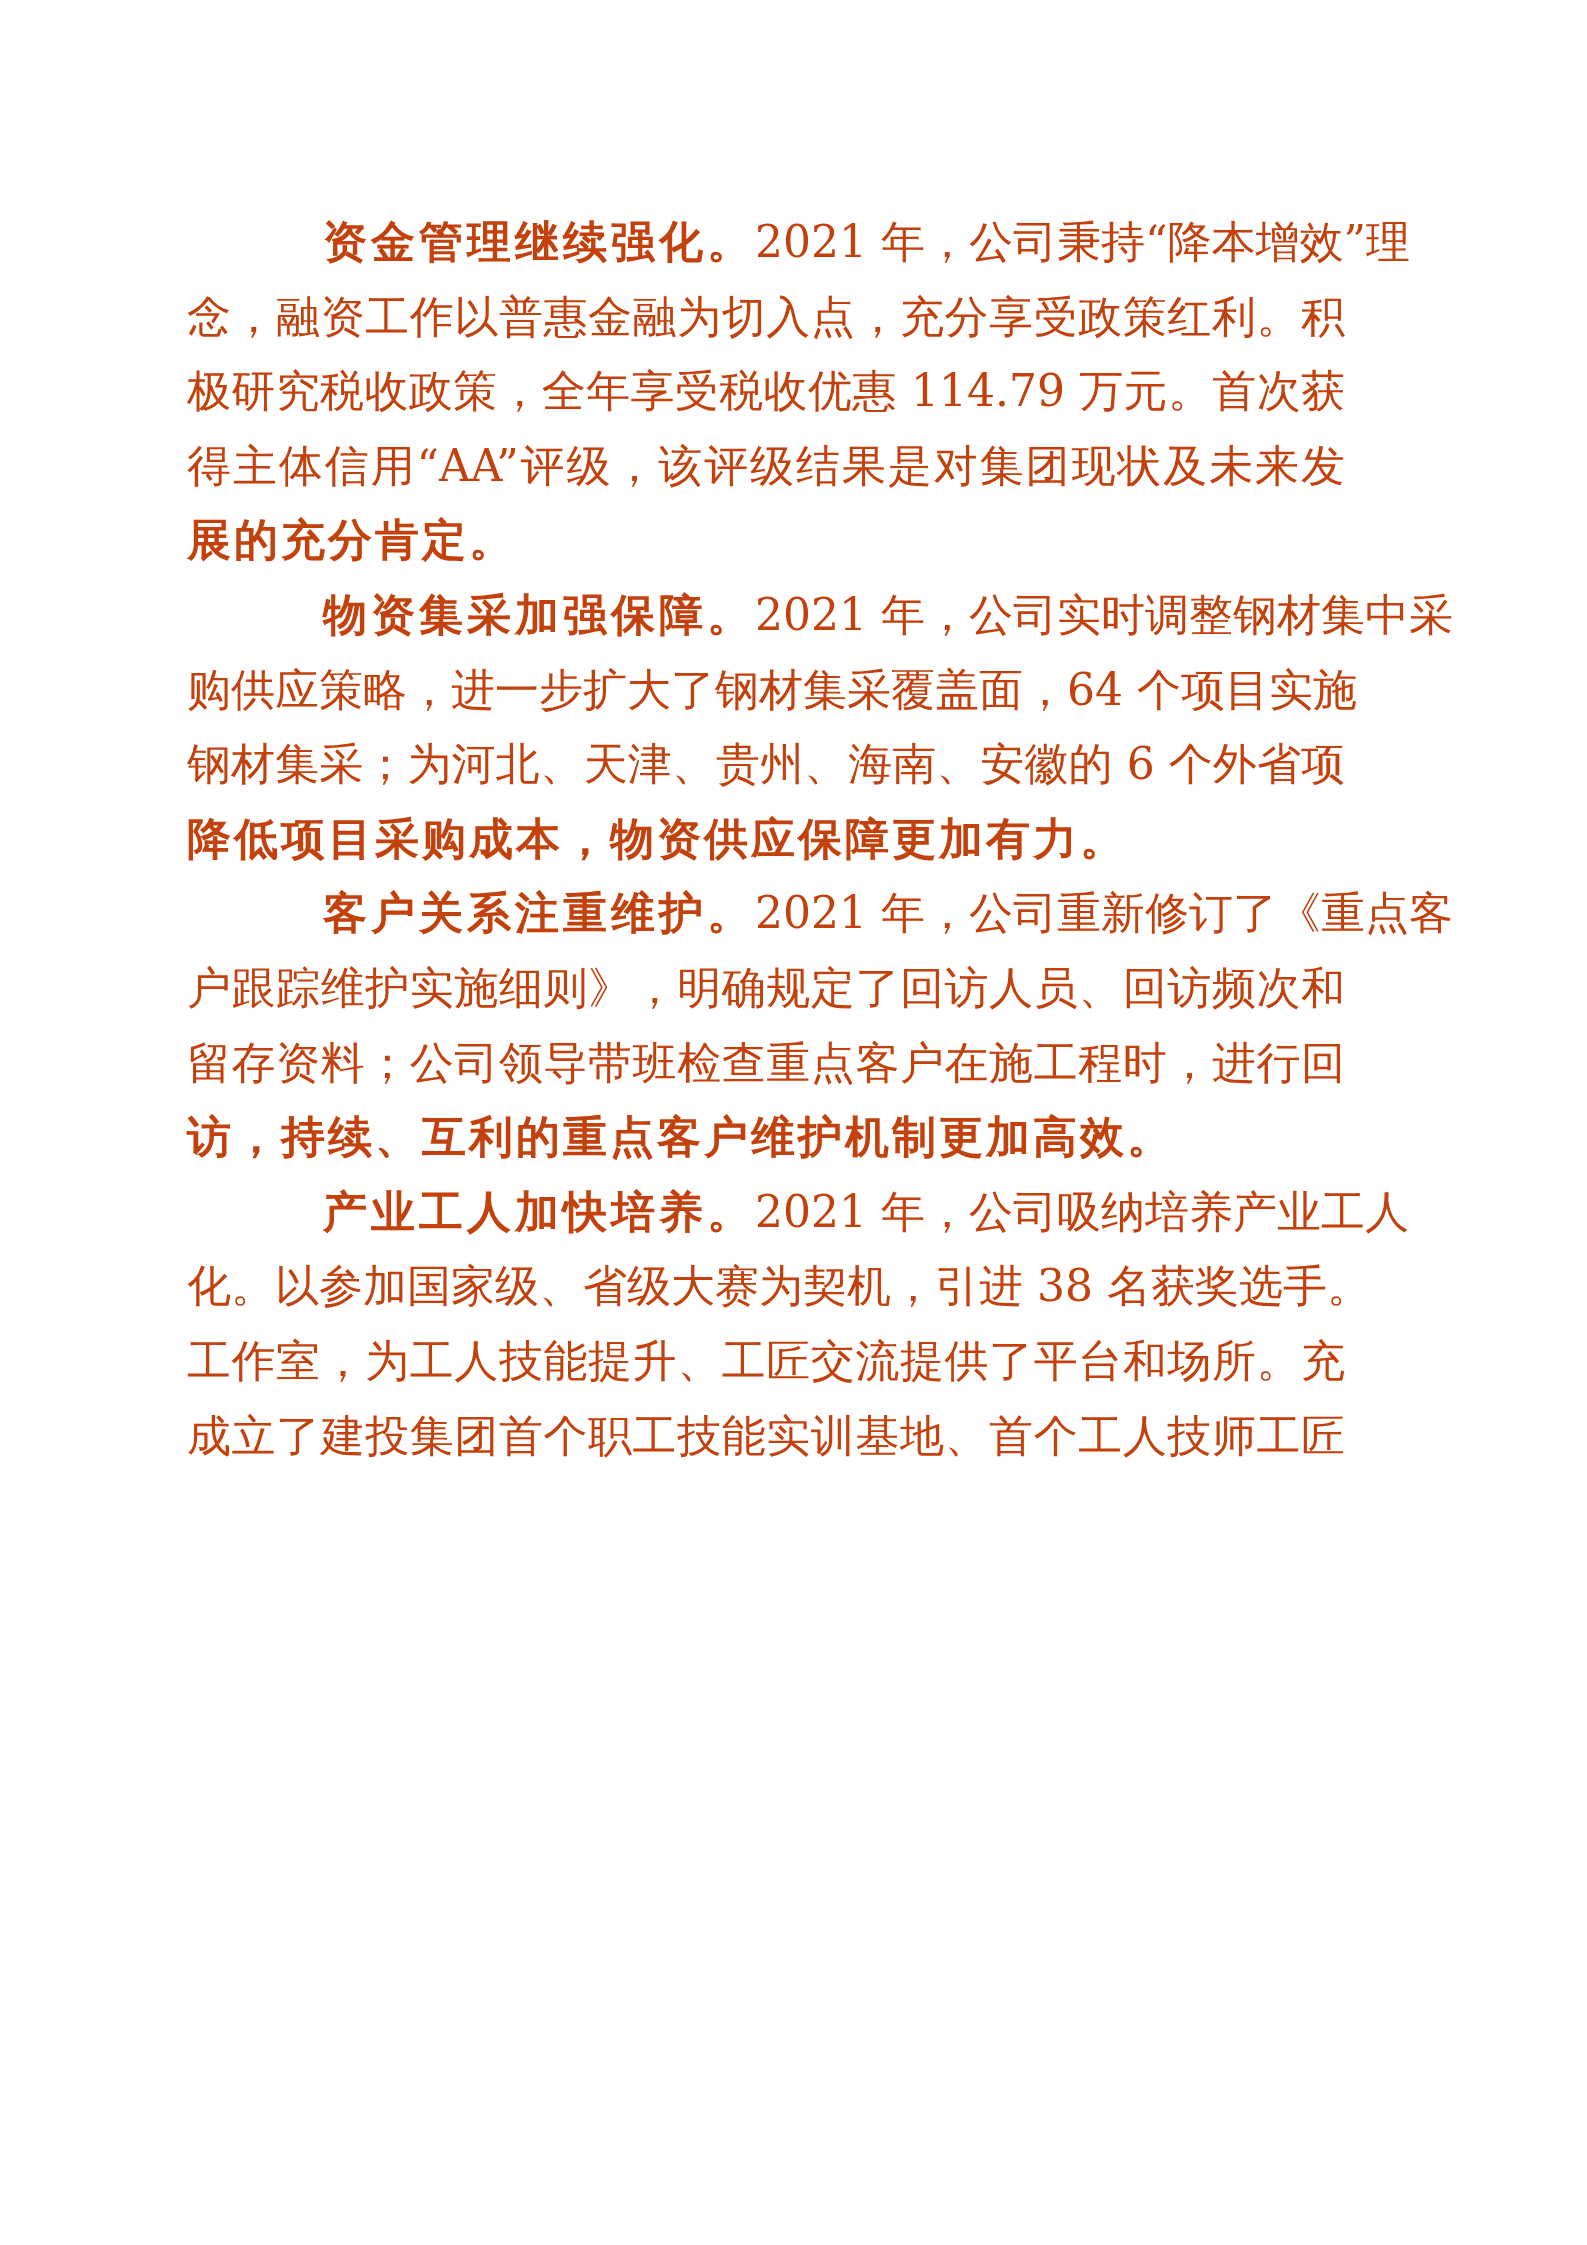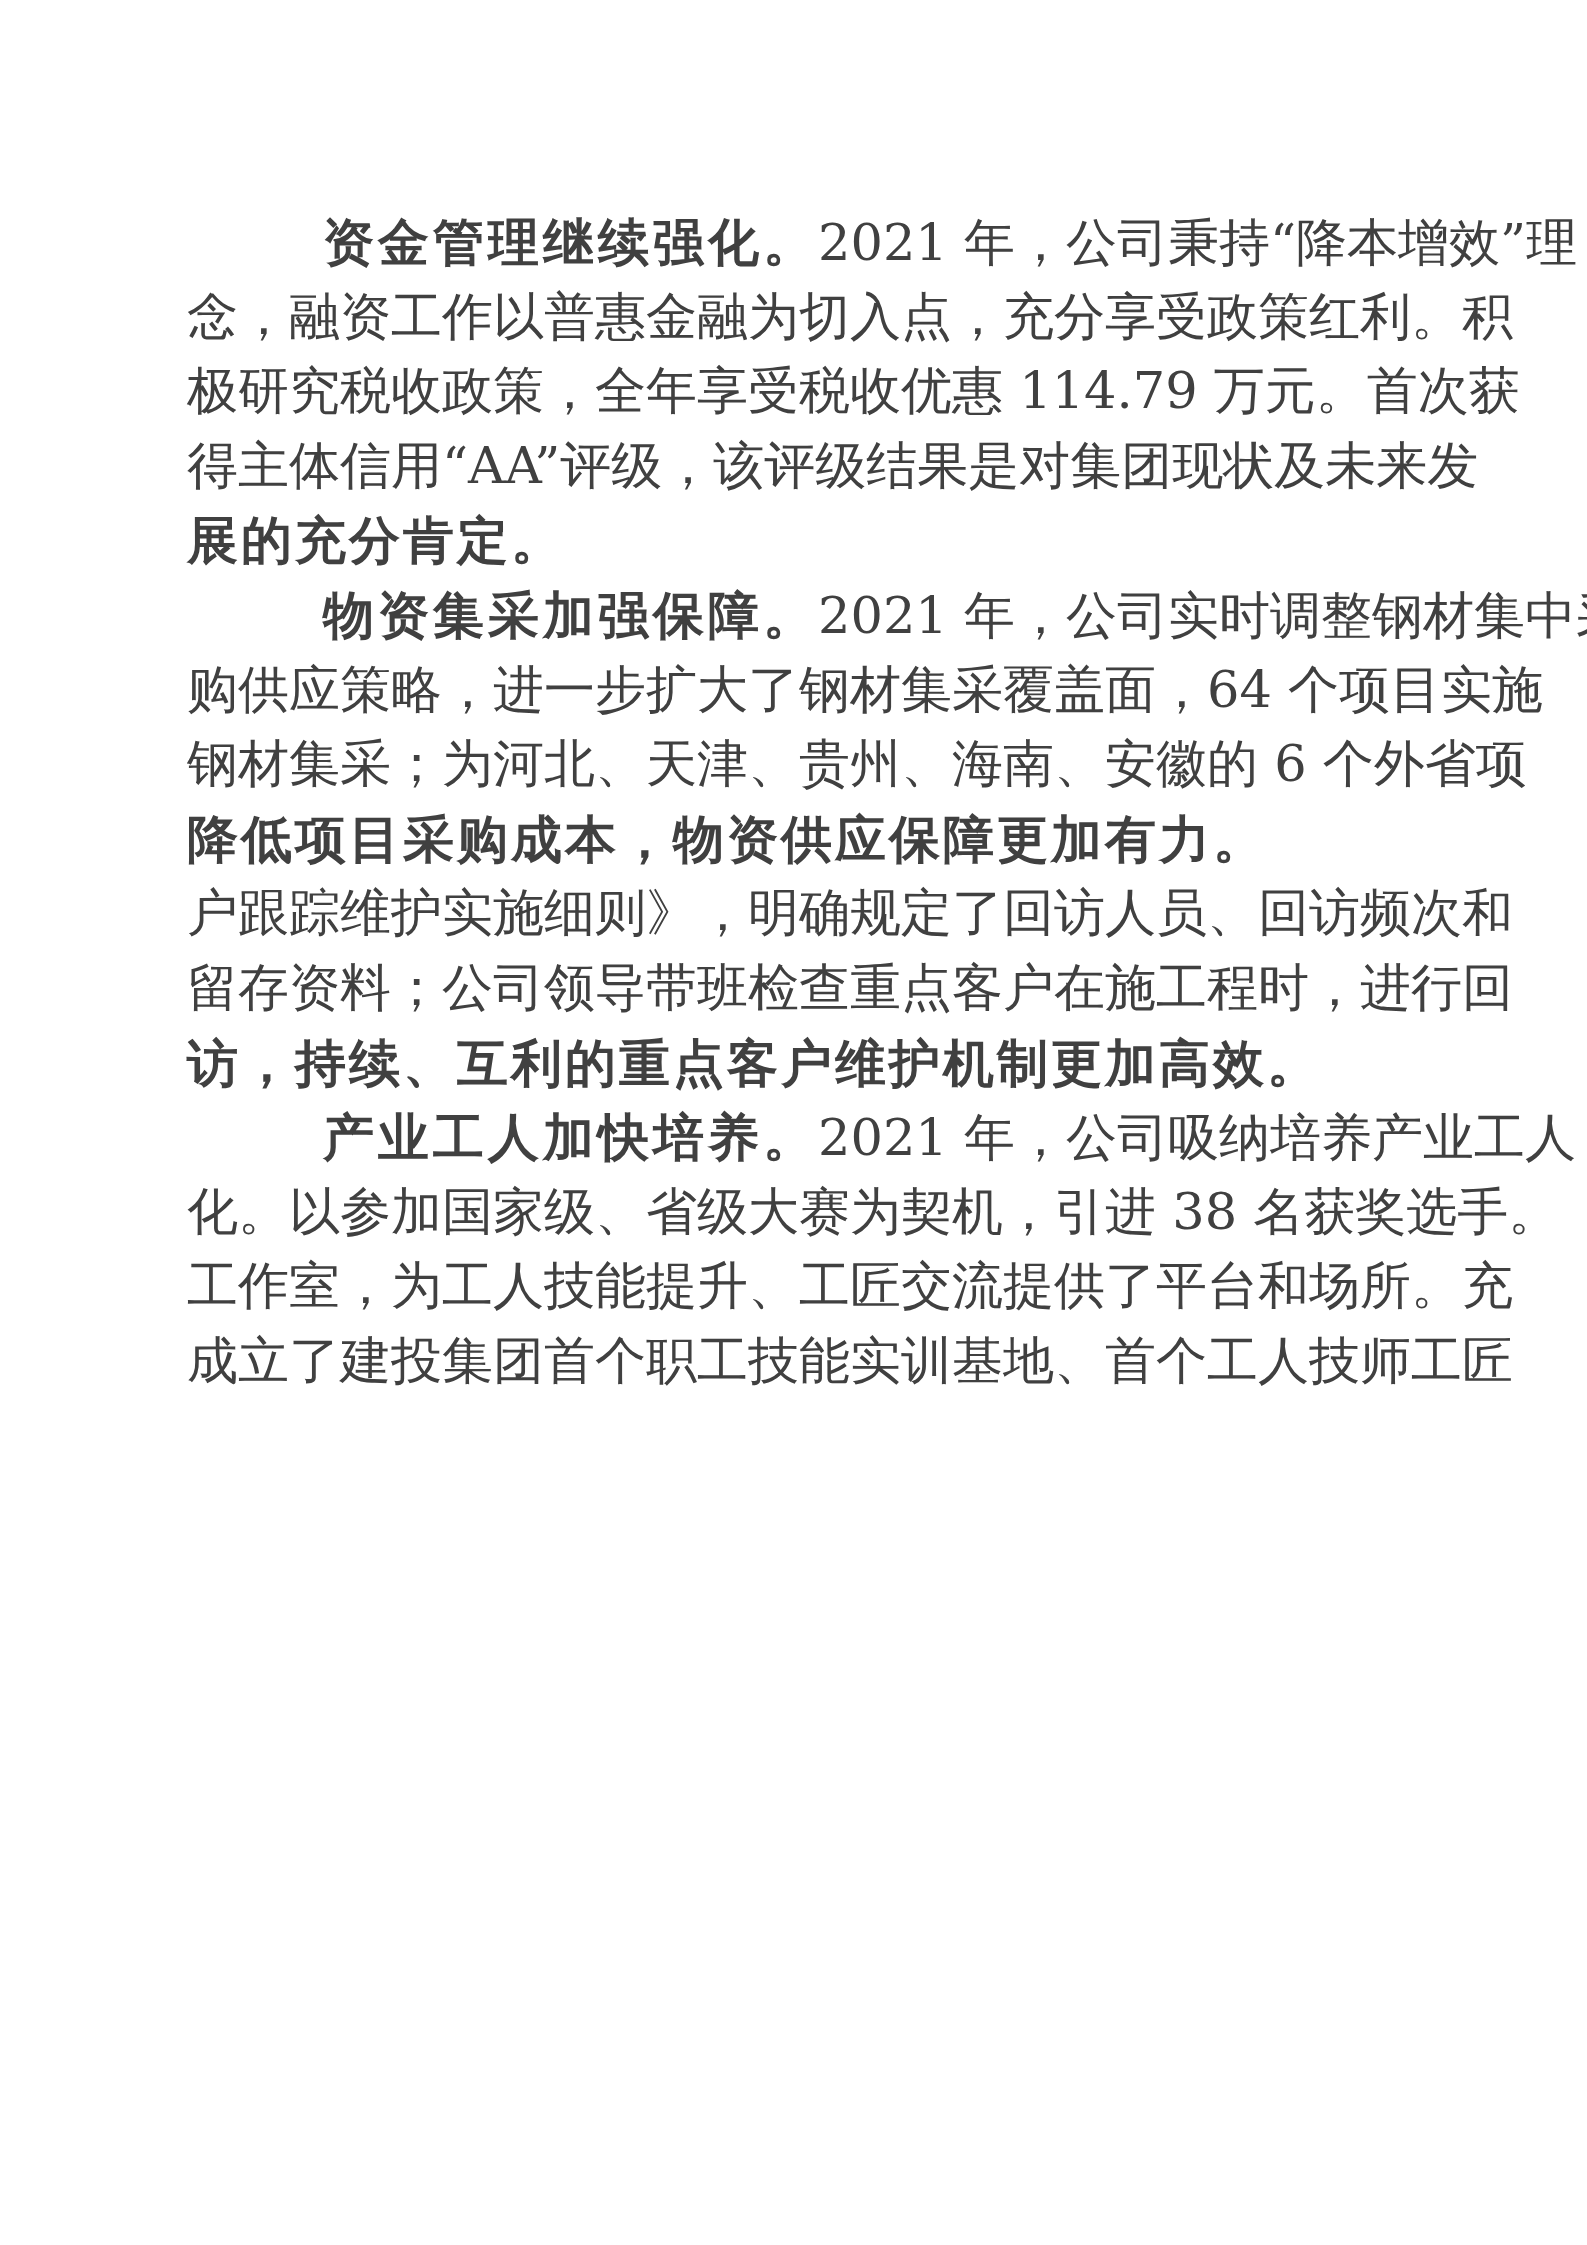--- a/index.html
+++ b/index.html
@@ -22,26 +22,26 @@
     top: 205px;
     width: 1158px;
   }
   .para {
     margin: 0;
     padding: 0;
   }
   .line {
     height: 74.6px;
     line-height: 74.6px;
-    font-size: 51px;
+    font-size: 44px;
     white-space: nowrap;
     text-align: justify;
     text-align-last: justify;
     -moz-text-align-last: justify;
-    color: #404040;
+    color: #c2410c;
   }
   
   .line.indent {
     text-indent: 136px;
   }
   
   .line.noj {
     text-align: left;
     text-align-last: left;
     -moz-text-align-last: left;
@@ -65,20 +65,21 @@
         <div class="line">得主体信用“AA”评级，该评级结果是对集团现状及未来发</div>
         <div class="line noj">展的充分肯定。</div>
       </div>
       <div class="para">
         <div class="line indent"><b>物资集采加强保障。</b>2021 年，公司实时调整钢材集中采</div>
         <div class="line">购供应策略，进一步扩大了钢材集采覆盖面，64 个项目实施</div>
         <div class="line">钢材集采；为河北、天津、贵州、海南、安徽的 6 个外省项</div>
         <div class="line noj">降低项目采购成本，物资供应保障更加有力。</div>
       </div>
       <div class="para">
+        <div class="line indent"><b>客户关系注重维护。</b>2021 年，公司重新修订了《重点客</div>
         <div class="line">户跟踪维护实施细则》，明确规定了回访人员、回访频次和</div>
         <div class="line">留存资料；公司领导带班检查重点客户在施工程时，进行回</div>
         <div class="line noj">访，持续、互利的重点客户维护机制更加高效。</div>
       </div>
       <div class="para">
         <div class="line indent"><b>产业工人加快培养。</b>2021 年，公司吸纳培养产业工人</div>
         <div class="line">化。以参加国家级、省级大赛为契机，引进 38 名获奖选手。</div>
         <div class="line">工作室，为工人技能提升、工匠交流提供了平台和场所。充</div>
         <div class="line">成立了建投集团首个职工技能实训基地、首个工人技师工匠</div>
       </div>

